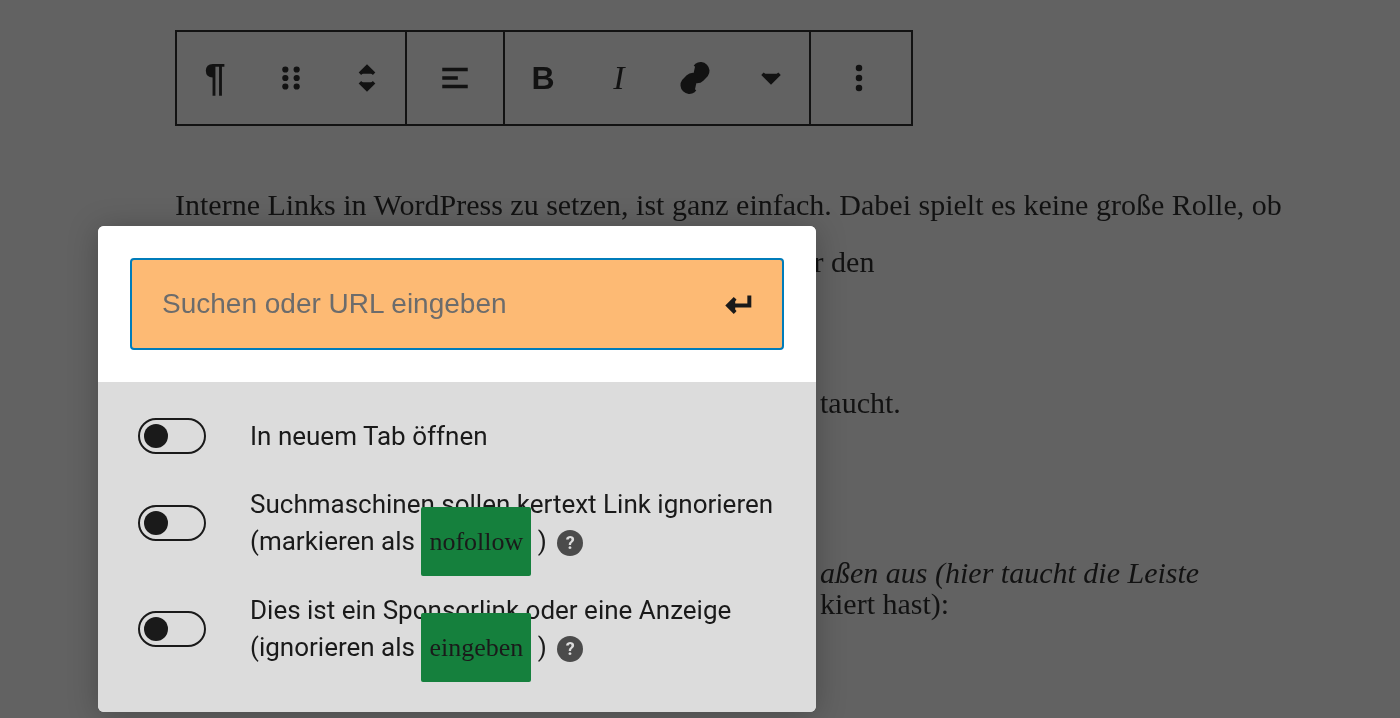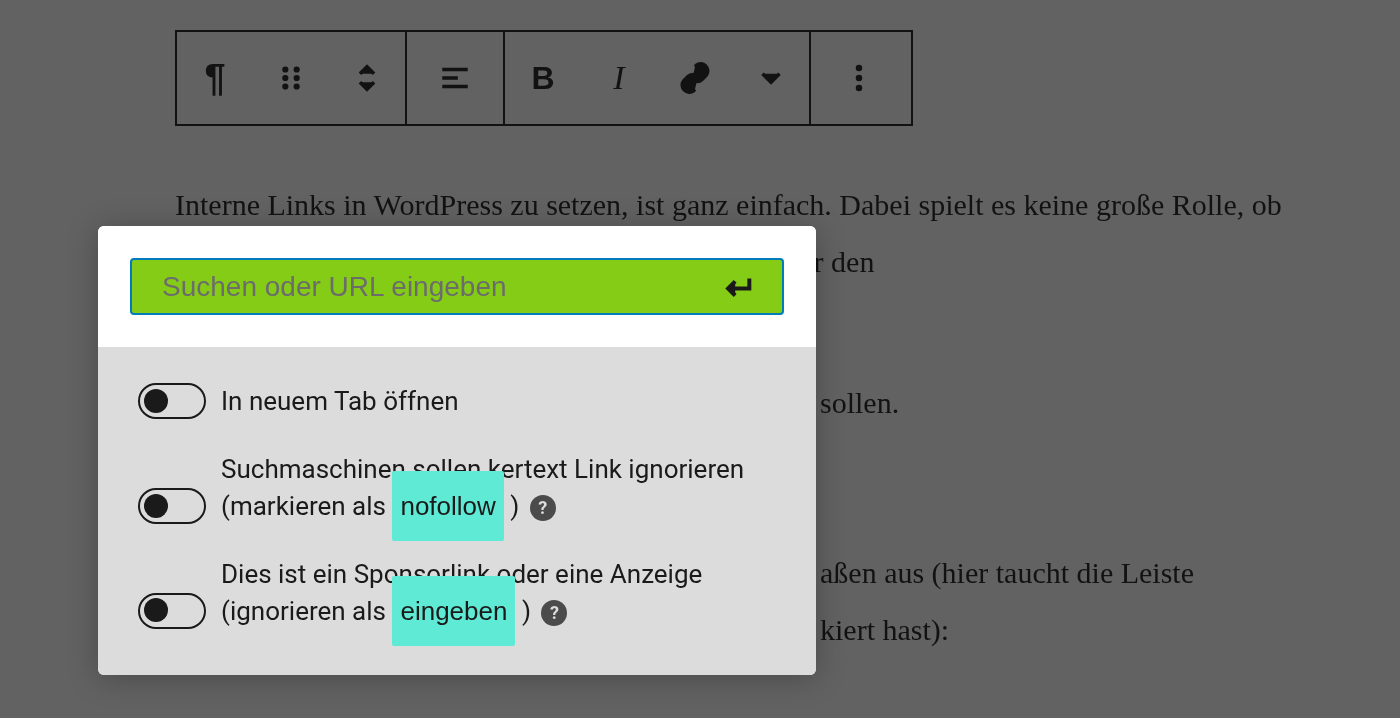--- a/index.html
+++ b/index.html
@@ -80,25 +80,25 @@
       box-shadow: 0 3px 30px rgba(0,0,0,0.25);
       overflow: hidden;
     }
     .popover-input-wrap {
       background: #fff;
       padding: 32px;
     }
     .popover-input {
       border: 2px solid #007cba;
       border-radius: 4px;
-      height: 57px;
+      height: 92px;
       display: flex;
       align-items: center;
       padding: 0 20px 0 30px;
-      background: #84cc16;
+      background: #fdba74;
     }
     .popover-input input {
       flex: 1;
       border: none;
       outline: none;
       font-size: 28px;
       color: #555;
       background: transparent;
     }
     .popover-input input::placeholder {
@@ -117,22 +117,22 @@
     .submit-btn svg {
       width: 34px;
       height: 34px;
     }
     .settings {
       padding: 20px 40px 30px 40px;
       background: #dcdcdc;
     }
     .setting-row {
       display: flex;
-      align-items: flex-end;
-      gap: 15px;
+      align-items: center;
+      gap: 44px;
       padding: 16px 0;
     }
     .toggle {
       flex-shrink: 0;
       width: 68px;
       height: 36px;
       border: 2.5px solid #1a1a1a;
       border-radius: 20px;
       background: transparent;
       position: relative;
@@ -148,22 +148,22 @@
       background: #1a1a1a;
       border-radius: 50%;
     }
     .setting-label {
       font-size: 26px;
       color: #1a1a1a;
       line-height: 1.4;
       display: inline;
     }
     .code-badge {
-      font-family: Liberation Sans, sans-serif;
-      background: #5eead4;
+      font-family: Liberation Serif, serif;
+      background: #15803d;
       padding: 20px 8px;
       font-size: 26px;
       border-radius: 2px;
     }
     .help-icon {
       display: inline-flex;
       width: 26px;
       height: 26px;
       background: #4b4b4b;
       color: #dcdcdc;
@@ -244,23 +244,23 @@
             <circle cx="12" cy="12" r="1.8"></circle>
             <circle cx="12" cy="19" r="1.8"></circle>
           </svg>
       </button>
     </div>
   </div>
 
   <p class="paragraph-text">Interne Links in WordPress zu setzen, ist ganz einfach. Dabei spielt es keine große Rolle, ob du den klassischen WordPress Editor verwendest oder den</p>
 </div>
 
-<div class="bg-frag" style="left:820px; top:386px;">sollen.</div>
-<div class="bg-frag" style="left:820px; top:556px;">aßen aus (hier taucht die Leiste</div>
-<div class="bg-frag" style="left:820px; top:613px;">kiert hast):</div>
+<div class="bg-frag" style="left:820px; top:386px;">taucht.</div>
+<div class="bg-frag" style="left:820px; top:556px;font-style:italic;">aßen aus (hier taucht die Leiste</div>
+<div class="bg-frag" style="left:820px; top:587px;">kiert hast):</div>
 
 <div class="overlay"></div>
 
 <div class="popover">
   <div class="popover-input-wrap">
     <div class="popover-input">
       <input type="text" placeholder="Suchen oder URL eingeben" style="">
       <button class="submit-btn">
         <svg viewBox="0 0 24 24" fill="none" stroke="#1a1a1a" stroke-width="2.8">
             <polyline points="20,6 20,13 6,13"></polyline>

